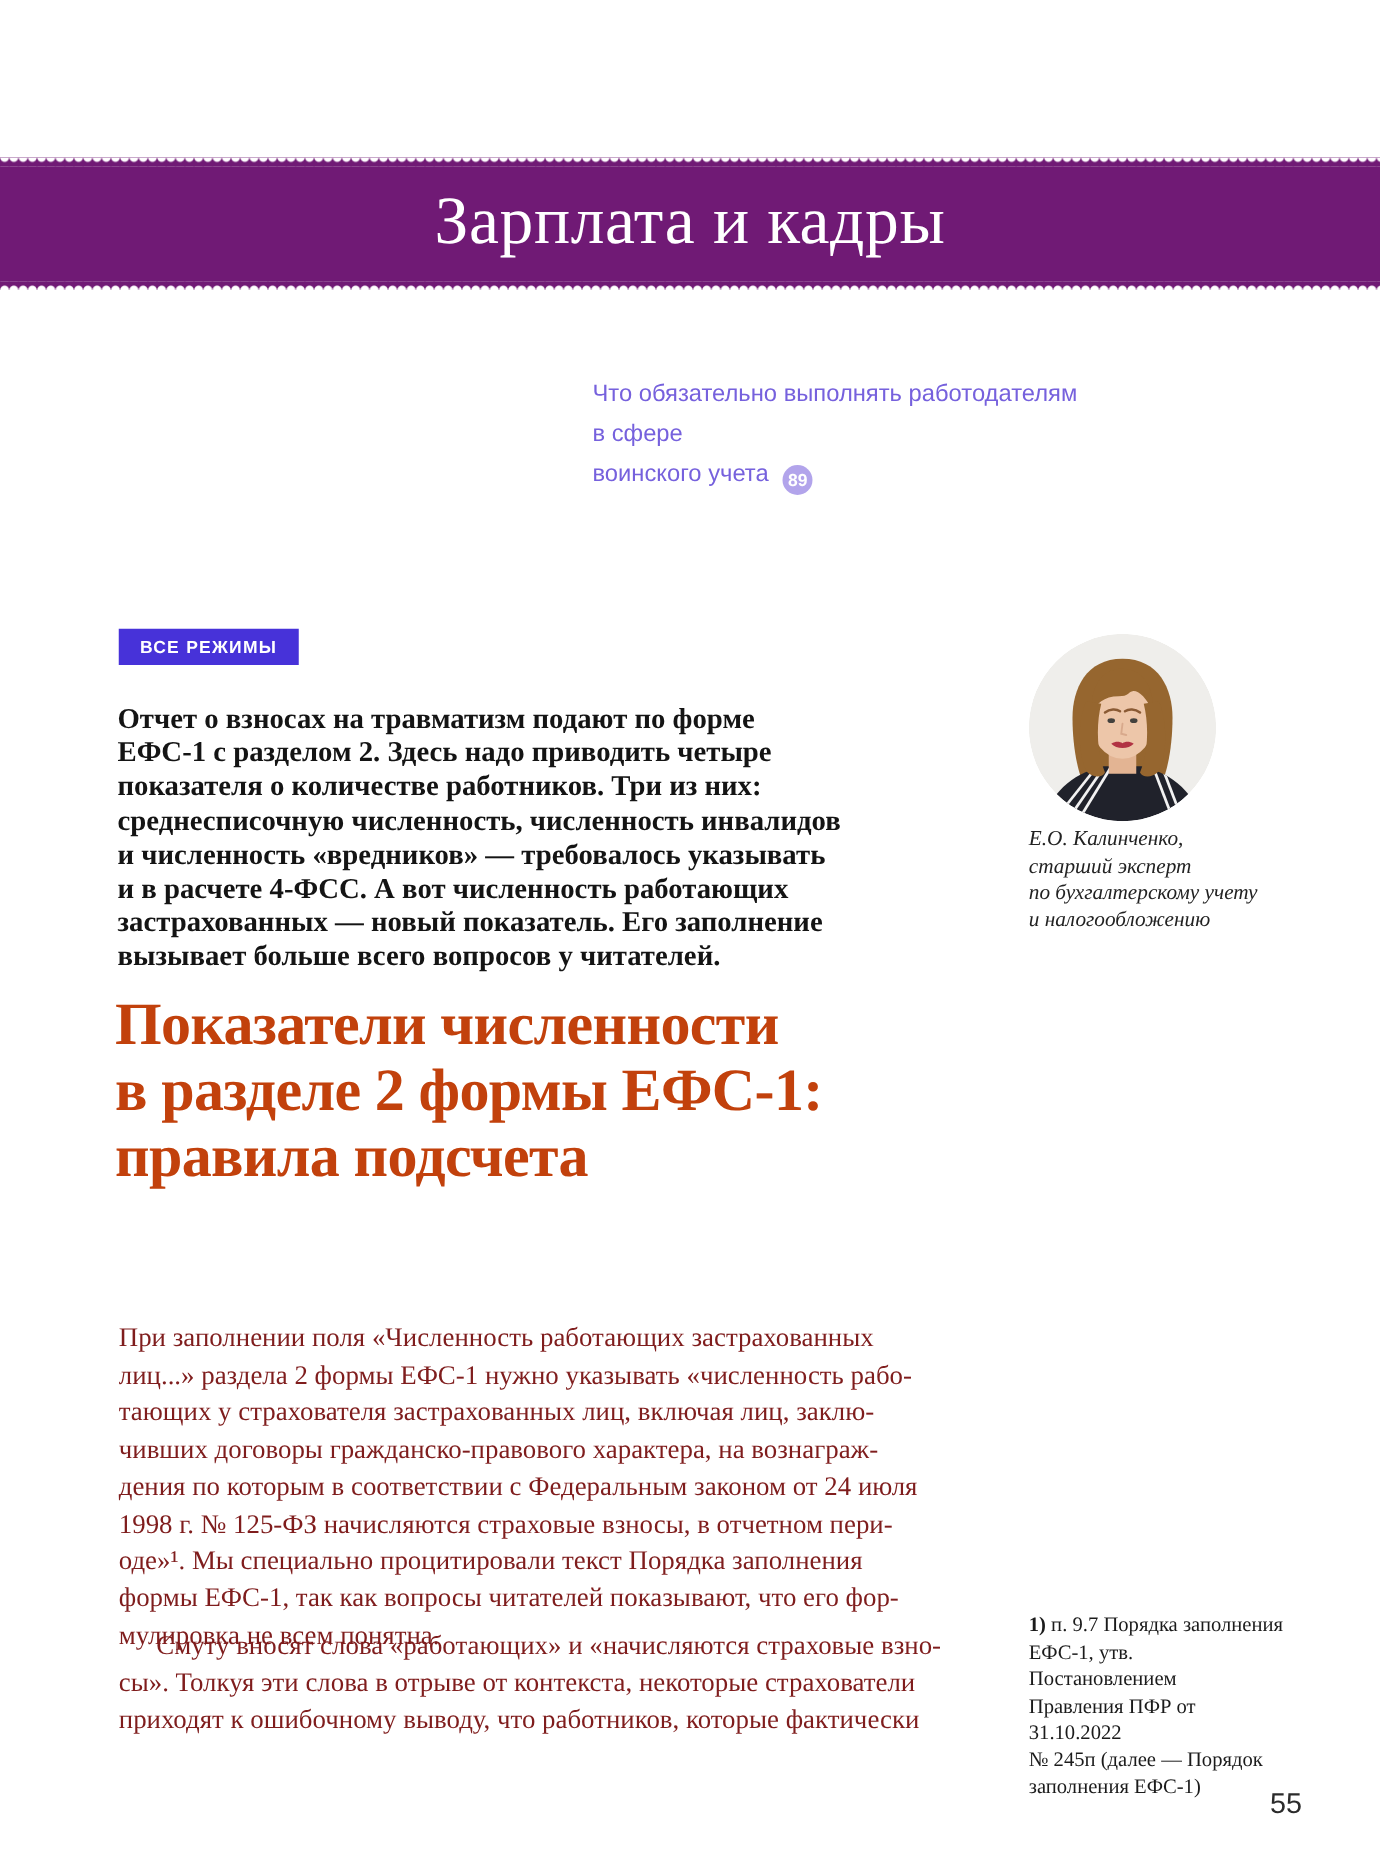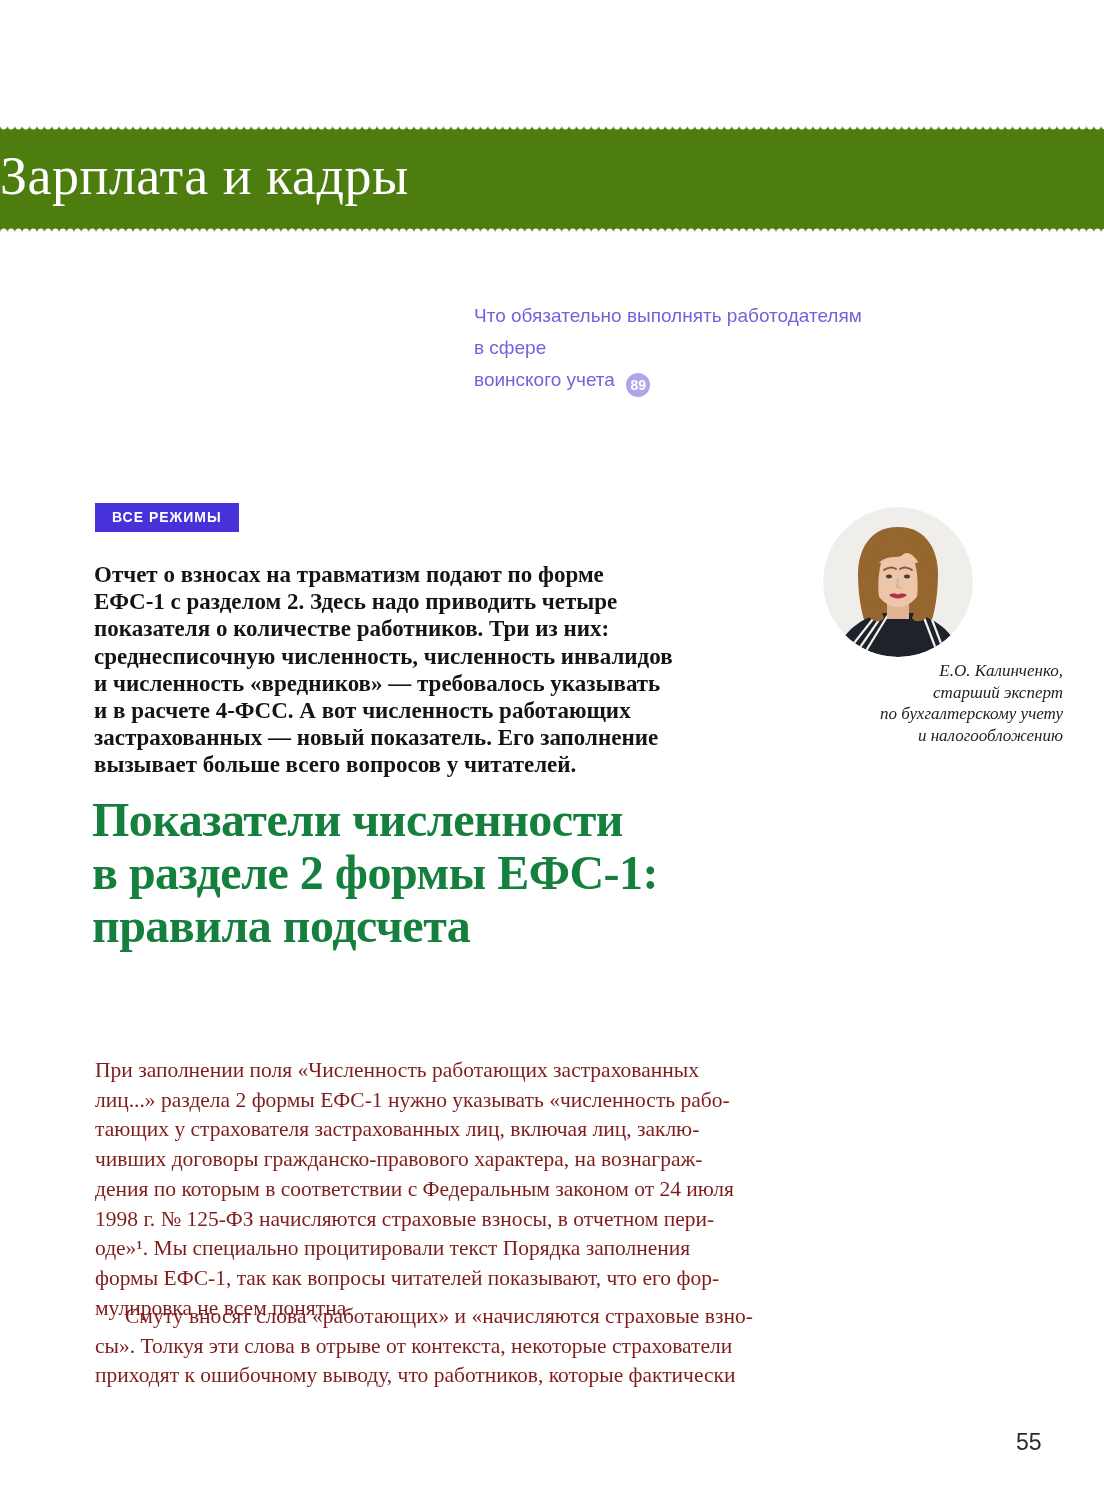--- a/index.html
+++ b/index.html
@@ -1,21 +1,21 @@
 <!DOCTYPE html>
 <html><head>
 <meta charset="utf-8">
 <style>
   html,body{margin:0;padding:0;background:#ffffff;}
   .page{position:relative;width:1104px;height:1500px;background:#ffffff;overflow:hidden;
         font-family:"Liberation Serif",serif;color:#1b1b1b;}
 
   
-  .banner{position:absolute;left:0;top:126px;width:100%;height:106px;background:#4d7c0f;
-          display:flex;align-items:center;}
+  .banner{position:absolute;left:0;top:126px;width:100%;height:106px;background:#701a75;
+          display:flex;align-items:center;justify-content:center;}
   .banner::before{content:"";position:absolute;left:0;top:0;width:100%;height:7px;
           background-image:radial-gradient(circle at 3.7px 0px,#ffffff 3.1px,rgba(255,255,255,0) 3.9px);
           background-size:7.4px 7px;background-repeat:repeat-x;}
   .banner::after{content:"";position:absolute;left:0;bottom:0;width:100%;height:7px;
           background-image:radial-gradient(circle at 3.7px 7px,#ffffff 3.1px,rgba(255,255,255,0) 3.9px);
           background-size:7.4px 7px;background-repeat:repeat-x;}
   .banner-title{color:#ffffff;font-size:54px;font-weight:400;letter-spacing:0.5px;padding-bottom:6px;}
 
   
   .toc-link{position:absolute;top:268px;width:400px;font-family:"Liberation Sans",sans-serif;
@@ -31,25 +31,25 @@
               background:#4732d9;color:#ffffff;font-family:"Liberation Sans",sans-serif;
               font-size:14px;font-weight:bold;letter-spacing:1px;}
 
   
   .lead{position:absolute;left:94px;top:541px;width:700px;font-weight:bold;
         font-size:23px;line-height:27.2px;white-space:pre-line;color:#141414;margin-top:20px;}
 
   
   .avatar{position:absolute;left:823px;top:507px;width:150px;height:150px;border-radius:50%;overflow:hidden;}
   .author-credit{position:absolute;left:823px;top:660px;width:240px;font-style:italic;
-                 font-size:17px;line-height:21.5px;color:#222222;white-space:pre-line;text-align:right;}
+                 font-size:17px;line-height:21.5px;color:#222222;white-space:pre-line;}
 
   
   .article-title{position:absolute;left:92px;top:793px;width:760px;font-weight:bold;
-                 font-size:48px;line-height:53px;letter-spacing:-0.5px;color:#15803d;white-space:pre-line;}
+                 font-size:48px;line-height:53px;letter-spacing:-0.5px;color:#c2410c;white-space:pre-line;}
   .section-heading{position:absolute;left:95px;top:1007px;width:720px;font-weight:bold;
                    font-size:26px;line-height:32px;color:#111111;}
 
   
   .body-p{position:absolute;left:95px;width:712px;font-size:21.5px;line-height:29.7px;
           color:#7f1d1d;white-space:pre-line;}
   .p1{top:1056px;}
   .p2{top:1302px;text-indent:30px;}
 
   
@@ -139,16 +139,21 @@
 чивших договоры гражданско-правового характера, на вознаграж-
 дения по которым в соответствии с Федеральным законом от 24 июля
 1998 г. № 125-ФЗ начисляются страховые взносы, в отчетном пери-
 оде»¹. Мы специально процитировали текст Порядка заполнения
 формы ЕФС-1, так как вопросы читателей показывают, что его фор-
 мулировка не всем понятна.</div>
   <div class="body-p p2">Смуту вносят слова «работающих» и «начисляются страховые взно-
 сы». Толкуя эти слова в отрыве от контекста, некоторые страхователи
 приходят к ошибочному выводу, что работников, которые фактически</div>
 
+  <div class="footnote"><span class="fn-marker">1)</span><span class="fn-text"> п. 9.7 Порядка заполнения
+ЕФС-1, утв. Постановлением
+Правления ПФР от 31.10.2022
+№ 245п (далее — Порядок
+заполнения ЕФС-1)</span></div>
 
   <div class="page-number">55</div>
 
 </div>
 
 </body></html>

